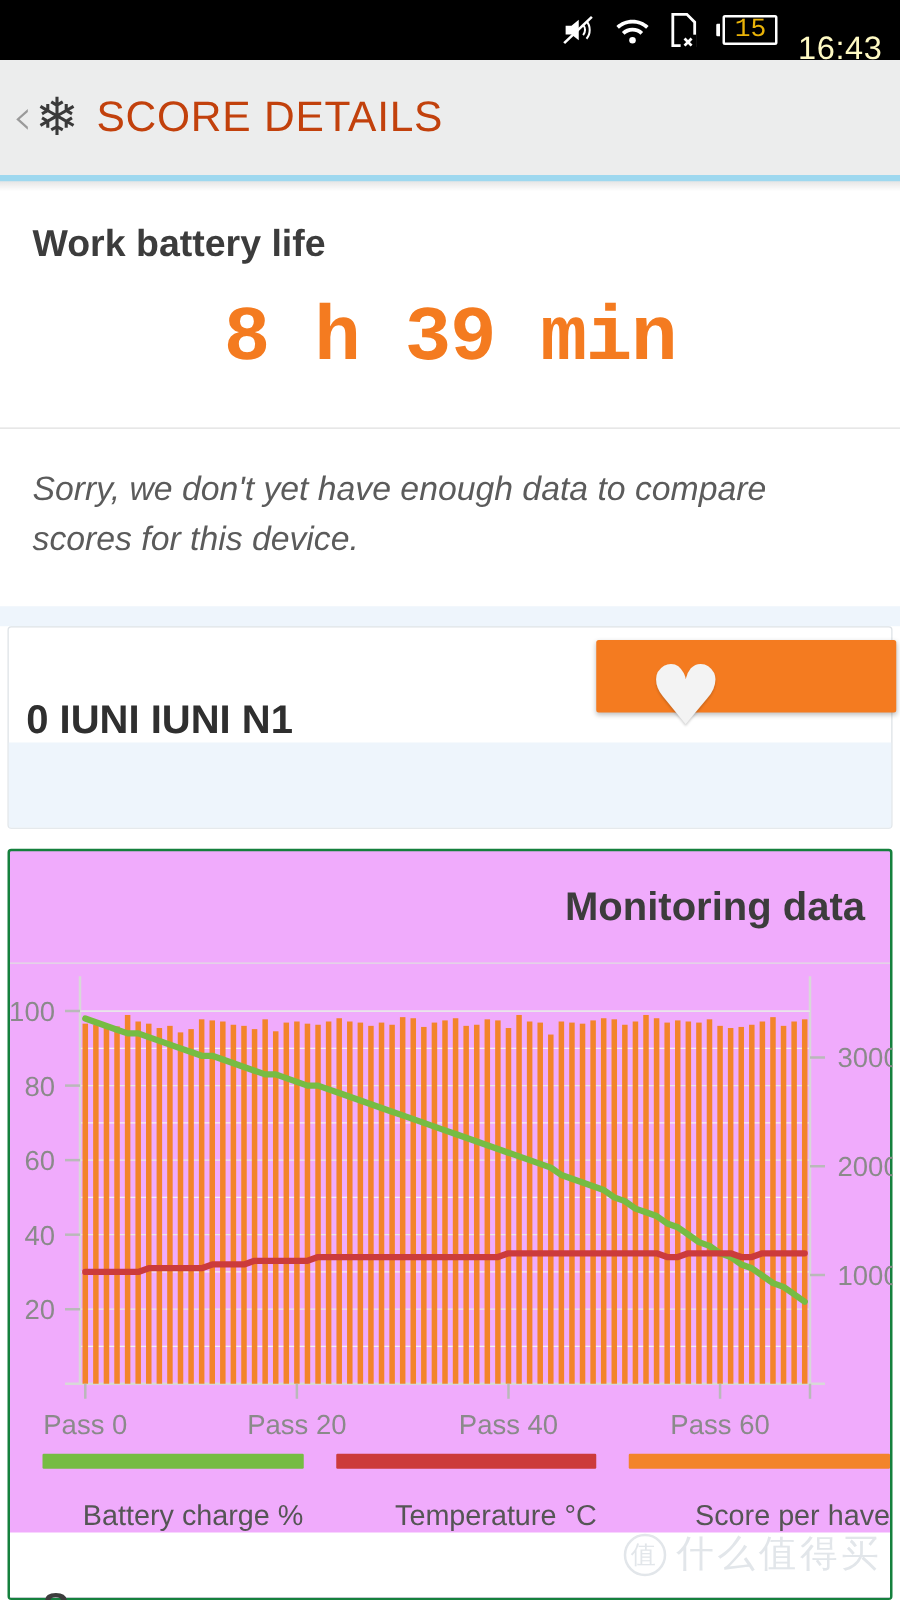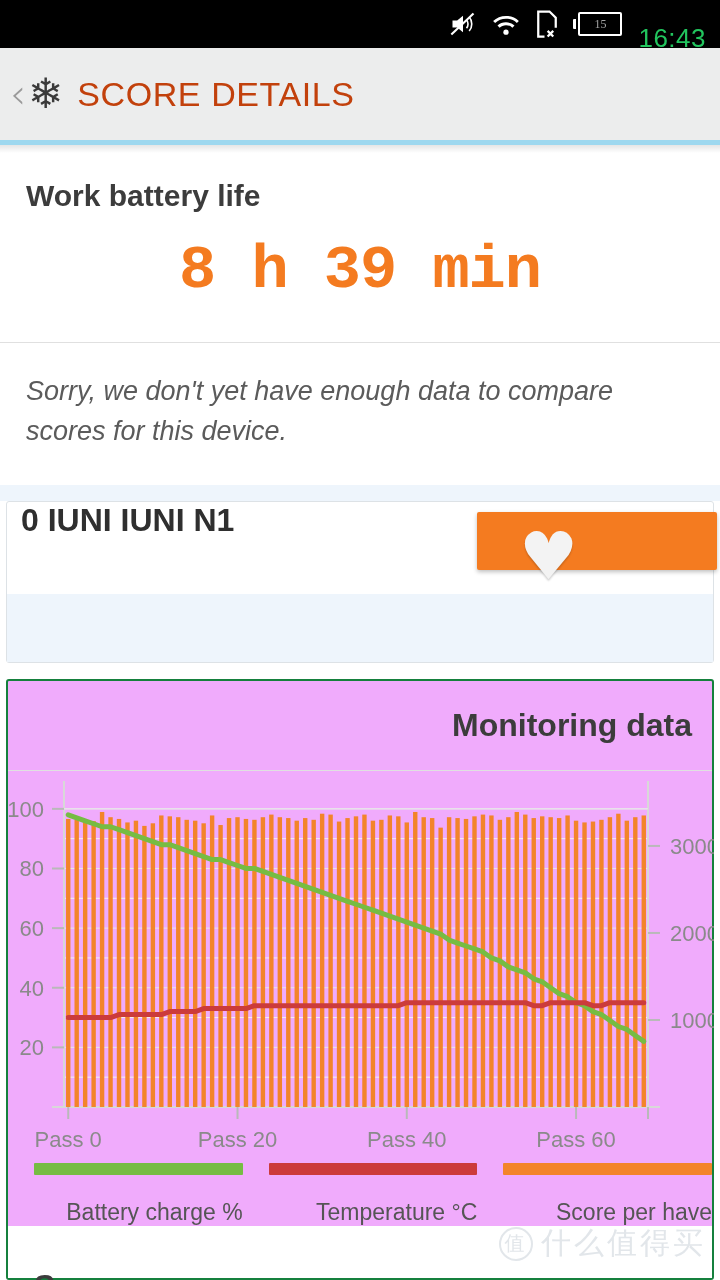--- a/index.html
+++ b/index.html
@@ -26,21 +26,21 @@
     box-sizing: border-box;
   }
   .statusbar .sb-icon {
     display: inline-flex;
     align-items: center;
     justify-content: center;
     margin-left: 14px;
     height: 30px;
   }
   .statusbar .sb-time {
-    color: #22c55e;
+    color: #fef9c3;
     font-size: 26px;
     margin-left: 16px;
     letter-spacing: 0.5px;
     font-family: "Liberation Sans", sans-serif;
     margin-top: 28px;
   }
   .batt-wrap {
     position: relative;
     display: inline-flex;
     align-items: center;
@@ -49,24 +49,24 @@
     width: 44px;
     height: 24px;
     border: 2.5px solid #ffffff;
     border-radius: 2px;
     box-sizing: border-box;
     display: flex;
     align-items: center;
     justify-content: center;
   }
   .batt-body span {
-    color: #a3a3a3;
-    font-size: 12px;
+    color: #eab308;
+    font-size: 21px;
     line-height: 1;
-    font-family: Liberation Serif, serif;
+    font-family: Liberation Mono, monospace;
   }
   .batt-nub {
     width: 3px;
     height: 10px;
     background: #ffffff;
     margin-right: 2px;
     border-radius: 1px 0 0 1px;
   }
 
   
@@ -148,21 +148,21 @@
     margin: 0 6px;
     border: 1px solid #dde2e6;
     border-radius: 3px;
     background: #ffffff;
     position: relative;
     overflow: visible;
   }
   .device-row {
     height: 92px;
     display: flex;
-    align-items: flex-start;
+    align-items: flex-end;
     position: relative;
   }
   .device-name {
     font-size: 32px;
     font-weight: bold;
     color: #2f2f2f;
     padding-left: 14px;
     font-family: "Liberation Sans", sans-serif;
   }
   .fav-bar {

